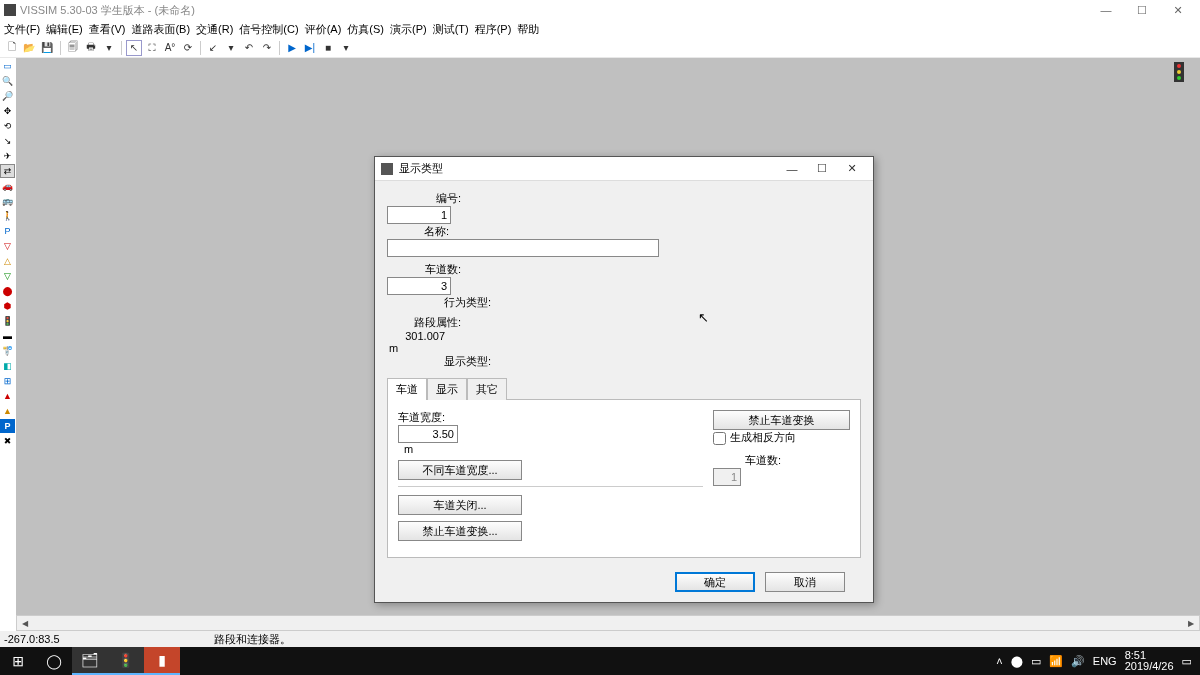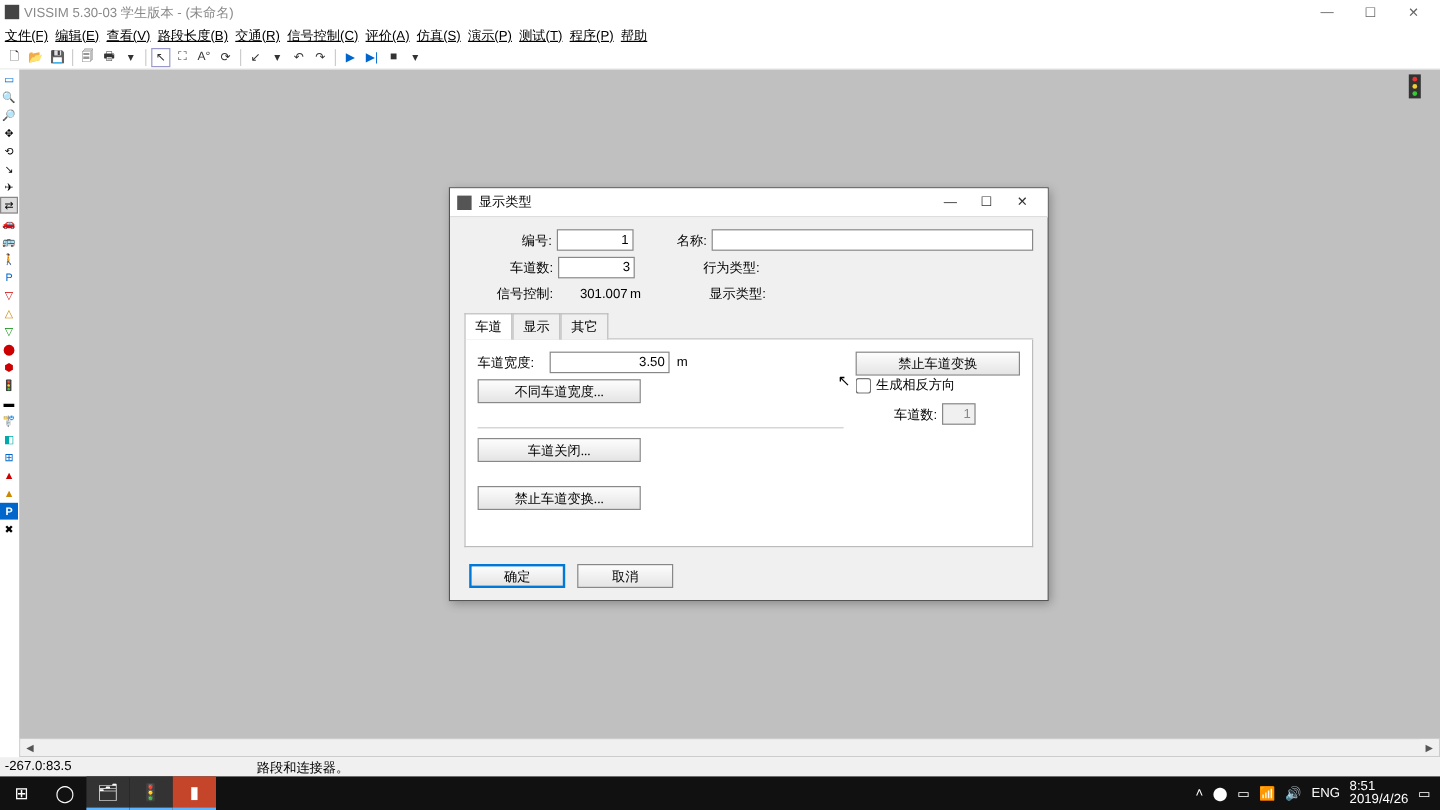--- a/index.html
+++ b/index.html
@@ -2,21 +2,21 @@
 <html><head>
 <meta charset="utf-8">
 <style>
 *{box-sizing:border-box;margin:0;padding:0;font-family:"Microsoft YaHei","SimSun",Arial,sans-serif;font-size:11px;}
 body{background:#fff;overflow:hidden;width:1200px;height:675px;position:relative;}
 .titlebar{height:20px;background:#fff;display:flex;align-items:center;padding:0 4px;color:#888;}
 .titlebar .app-icon{width:12px;height:12px;background:#444;margin-right:4px;display:inline-block;}
 .titlebar .spacer{flex:1;}
 .titlebar .win-btn{width:36px;height:18px;display:flex;align-items:center;justify-content:center;color:#666;}
 .menubar{height:18px;background:#fff;display:flex;align-items:center;padding:0 4px;gap:6px;}
-.menubar span{cursor:default;text-decoration:underline;}
+.menubar span{cursor:default;}
 .toolbar{height:20px;background:#fff;border-bottom:1px solid #e8e8e8;display:flex;align-items:center;padding:0 4px;gap:2px;}
 .tool-btn{width:16px;height:16px;display:flex;align-items:center;justify-content:center;font-size:10px;color:#333;}
 .tool-sep{width:1px;height:14px;background:#ccc;margin:0 2px;}
 .left-toolbar{position:absolute;left:0;top:58px;width:16px;background:#fff;display:flex;flex-direction:column;gap:1px;padding-top:1px;}
 .left-tool{width:15px;height:14px;display:flex;align-items:center;justify-content:center;font-size:9px;}
 .canvas{position:absolute;left:16px;top:58px;right:0;bottom:60px;background:#c0c0c0;}
 .traffic-light{position:absolute;right:16px;top:4px;width:10px;height:20px;background:#333;display:flex;flex-direction:column;align-items:center;justify-content:space-around;padding:1px;}
 .traffic-light div{width:4px;height:4px;border-radius:50%;}
 .scrollbar-h{position:absolute;left:16px;right:0;bottom:44px;height:16px;background:#f0f0f0;border:1px solid #ccc;display:flex;}
 .scroll-arrow{width:16px;height:14px;background:#f0f0f0;display:flex;align-items:center;justify-content:center;font-size:8px;color:#555;}
@@ -28,34 +28,34 @@
 .task-spacer{flex:1;}
 .tray{display:flex;align-items:center;color:#fff;font-size:10px;gap:8px;padding-right:8px;}
 .tray .clock{line-height:11px;}
 
 .dialog{position:absolute;left:374px;top:156px;width:500px;background:#f0f0f0;border:1px solid #555;box-shadow:2px 2px 8px rgba(0,0,0,0.3);}
 .dialog-title{height:24px;background:#fff;display:flex;align-items:center;padding:0 6px;border-bottom:1px solid #ddd;}
 .dialog-title .t-icon{width:12px;height:12px;background:#555;margin-right:6px;}
 .dialog-title .spacer{flex:1;}
 .dialog-title .db{width:30px;text-align:center;font-size:11px;color:#333;}
 .dialog-body{padding:10px 12px 6px;}
-.form-row{display:flex;align-items:center;margin-bottom:5px;}
+.form-row{display:flex;margin-bottom:5px;flex-direction:column;}
 .lbl{text-align:right;padding-right:4px;}
 .inp{height:18px;border:1px solid #888;background:#fff;text-align:right;padding:0 3px;font-size:11px;}
 .sel{height:19px;border:1px solid #888;background:#fff;font-size:11px;padding:0 2px;}
 .tabs{margin-top:8px;border-bottom:1px solid #bbb;display:flex;}
 .tab{padding:3px 8px;background:#f0f0f0;border:1px solid #bbb;border-bottom:none;margin-right:0;position:relative;top:1px;font-size:11px;}
 .tab.active{background:#fff;}
 .tab-content{border:1px solid #bbb;border-top:none;background:#fff;padding:10px;display:flex;}
 .tc-left{width:335px;}
 .tc-right{flex:1;padding-left:10px;}
 .btn{height:20px;background:linear-gradient(#fdfdfd,#e4e4e4);border:1px solid #888;font-size:11px;padding:0;cursor:default;display:flex;align-items:center;justify-content:center;}
-.btn.wide{width:136px;margin-bottom:20px;font-family:Liberation Serif, serif;}
+.btn.wide{width:124px;margin-bottom:6px;}
 .btn.wide2{width:137px;}
-.dlg-footer{display:flex;gap:10px;padding:8px 16px 10px;}
+.dlg-footer{display:flex;justify-content:flex-end;gap:10px;padding:8px 28px 10px;}
 .dlg-footer .btn{width:80px;height:20px;}
 .dlg-footer .btn.primary{border:2px solid #0078d7;}
 input[type=checkbox]{margin-right:4px;vertical-align:middle;}
 .cursor-ptr{position:absolute;left:698px;top:310px;font-size:13px;color:#000;pointer-events:none;}
 </style>
 </head>
 <body>
 
 <div class="titlebar">
   <span class="app-icon"></span>
@@ -63,21 +63,21 @@
   <span class="spacer"></span>
   <span class="win-btn">—</span>
   <span class="win-btn">☐</span>
   <span class="win-btn">✕</span>
 </div>
 
 <div class="menubar">
   <span>文件(F)</span>
   <span>编辑(E)</span>
   <span>查看(V)</span>
-  <span>路段长度(B)</span>
+  <span>道路表面(B)</span>
   <span>交通(R)</span>
   <span>信号控制(C)</span>
   <span>评价(A)</span>
   <span>仿真(S)</span>
   <span>演示(P)</span>
   <span>测试(T)</span>
   <span>程序(P)</span>
   <span>帮助</span>
 </div>
 
@@ -158,36 +158,36 @@
       <input class="inp" style="width: 64px;" value="1">
       <span class="lbl" style="width:60px;margin-left:6px">名称:</span>
       <input class="inp" style="width: 272px; text-align: left;" value="">
     </div>
     <div class="form-row">
       <span class="lbl" style="width:78px">车道数:</span>
       <input class="inp" style="width: 64px;" value="3">
       <span class="lbl" style="width:102px;margin-left:6px">行为类型:</span>
     </div>
     <div class="form-row">
-      <span class="lbl" style="width:78px">信号控制:</span>
+      <span class="lbl" style="width:78px">路段属性:</span>
       <span style="width:58px;text-align:right">301.007</span>
       <span style="margin-left:2px">m</span>
       <span class="lbl" style="width:102px;margin-left:6px">显示类型:</span>
     </div>
 
     <div class="tabs">
       <div class="tab active">车道</div>
       <div class="tab">显示</div>
       <div class="tab">其它</div>
     </div>
     <div class="tab-content">
       <div class="tc-left">
         <div class="form-row">
           <span class="lbl" style="width:60px;text-align:left">车道宽度:</span>
-          <input class="inp" style="width: 100px;" value="3.50">
+          <input class="inp" style="width: 60px;" value="3.50">
           <span style="margin-left:6px">m</span>
         </div>
         <div class="btn wide">不同车道宽度...</div>
         <hr style="border:none;border-top:1px solid #ccc;margin:4px 0 8px">
         <div class="btn wide">车道关闭...</div>
         <div class="btn wide">禁止车道变换...</div>
       </div>
       <div class="tc-right">
         <div class="btn wide2">禁止车道变换</div>
         <div style=""><label><input type="checkbox" style=""><span>生成相反方向</span></label></div>

